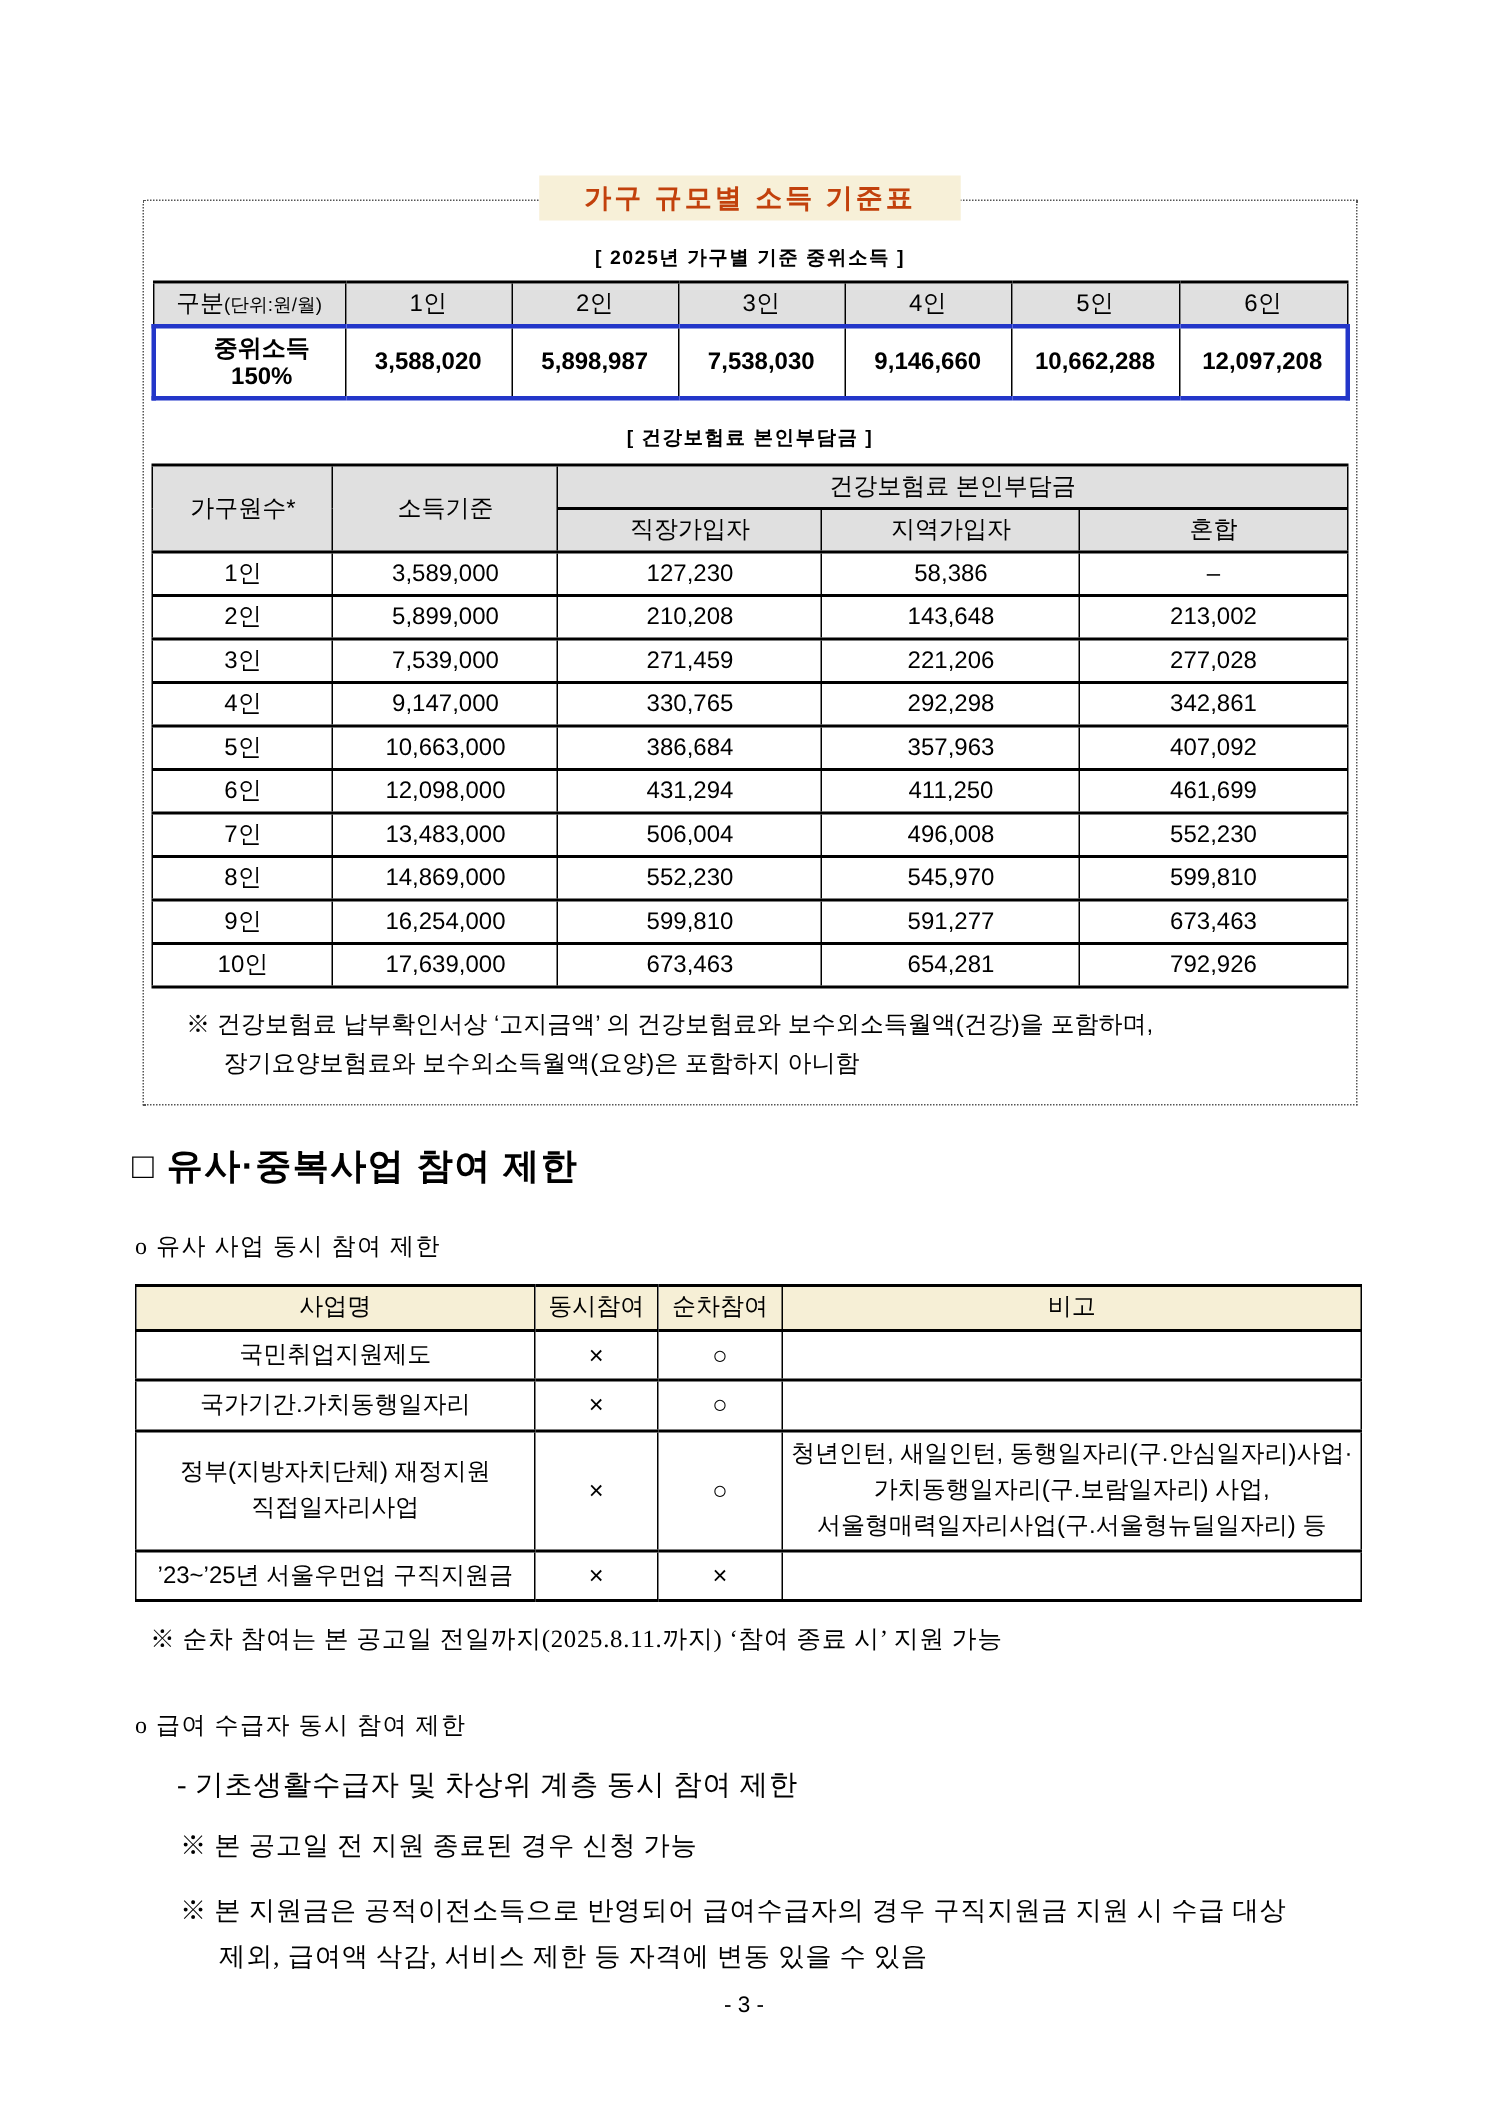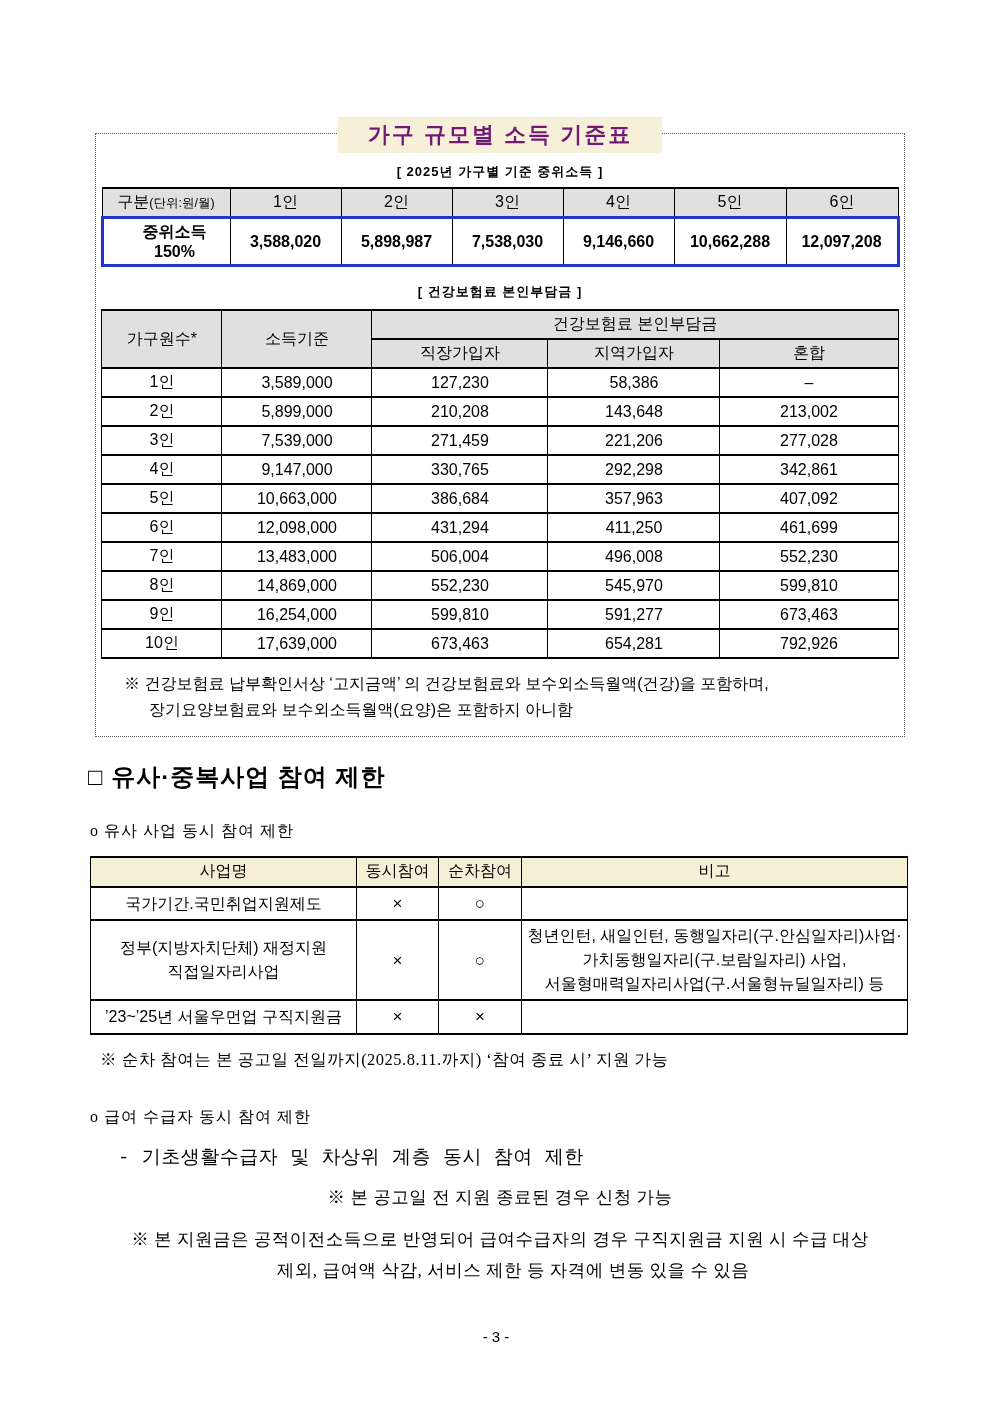--- a/index.html
+++ b/index.html
@@ -18,22 +18,22 @@
     margin: 18px 0 0 7px;
     width: 810px;
     border: 1px dotted #555;
     padding: 15px 0 8px 0;
   }
   .box-title {
     position: absolute;
     top: -17px; left: 50%;
     transform: translateX(-50%);
     background: #f7f0d8;
-    color: #701a75;
-    font-size: 22px;
+    color: #c2410c;
+    font-size: 18px;
     font-weight: bold;
     letter-spacing: 2px;
     padding: 3px 30px;
     white-space: nowrap;
   }
   .sub-title {
     text-align: center;
     font-size: 13px;
     font-weight: bold;
     letter-spacing: 1px;
@@ -101,34 +101,33 @@
   .t3-note {
     margin: 14px 0 0 12px;
     font-size: 16.5px;
     font-family: "Liberation Serif", serif;
     letter-spacing: 0.5px;
   }
 
   .line-dash {
     margin: 16px 0 0 30px;
     font-size: 19px;
-    font-family: Liberation Mono, monospace;
+    font-family: Liberation Serif, serif;
     letter-spacing: 0.5px;
   }
   .line-note {
     margin: 12px 0 0 32px;
     width: 760px;
     font-size: 17.5px;
     line-height: 1.75;
     font-family: "Liberation Serif", serif;
     padding-left: 26px;
     text-indent: -26px;
     word-break: keep-all;
     letter-spacing: 0.5px;
-    text-align: center;
   }
 
   .page-number {
     position: absolute;
     bottom: 58px; left: 0;
     width: 100%;
     text-align: center;
     font-size: 15px;
   }
 </style>
@@ -300,23 +299,29 @@
       <tr>
         <th>사업명</th>
         <th>동시참여</th>
         <th>순차참여</th>
         <th>비고</th>
       </tr>
     </thead>
     <tbody>
 
 
-
-        <tr>
-          <td>국가기간.국민취업지원제도</td>
+        <tr>
+          <td>국민취업지원제도</td>
+          <td class="sym">×</td>
+          <td class="sym">○</td>
+          <td></td>
+        </tr>
+
+        <tr>
+          <td>국가기간.가치동행일자리</td>
           <td class="sym">×</td>
           <td class="sym">○</td>
           <td></td>
         </tr>
 
 
         <tr>
           <td>정부(지방자치단체) 재정지원
 직접일자리사업</td>
           <td class="sym">×</td>

